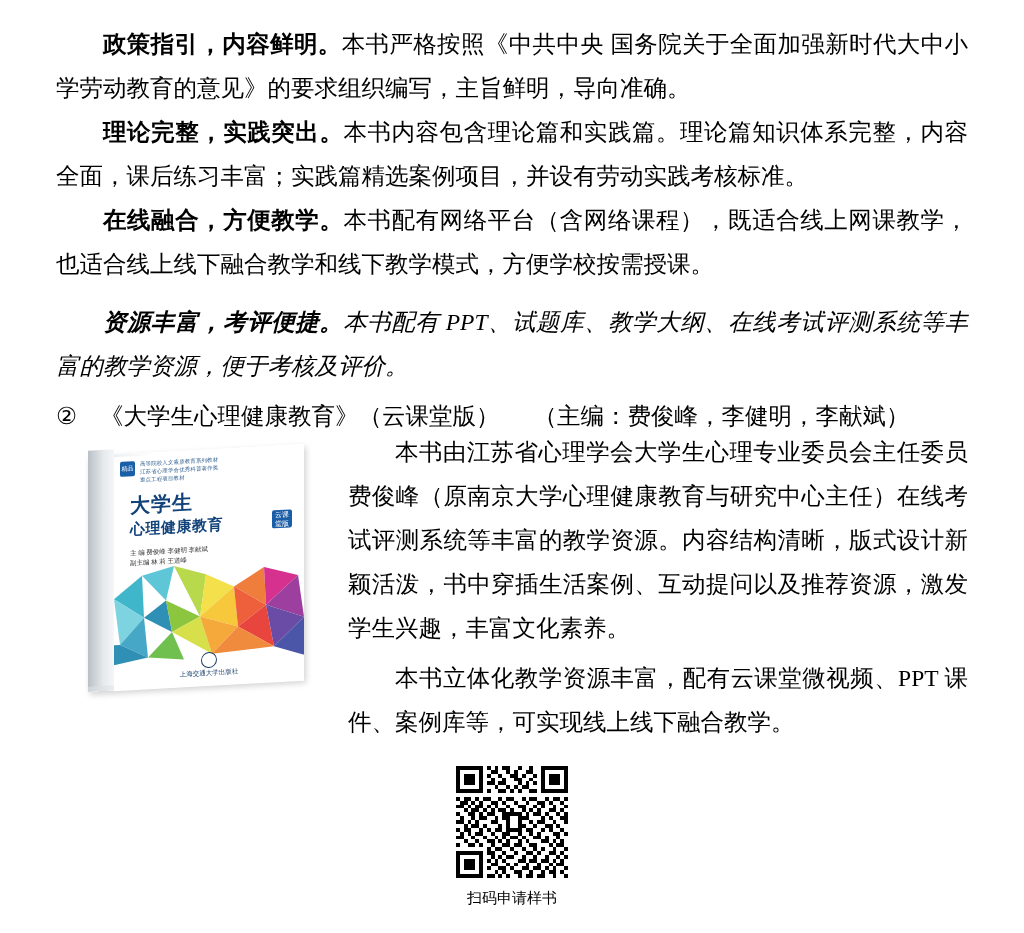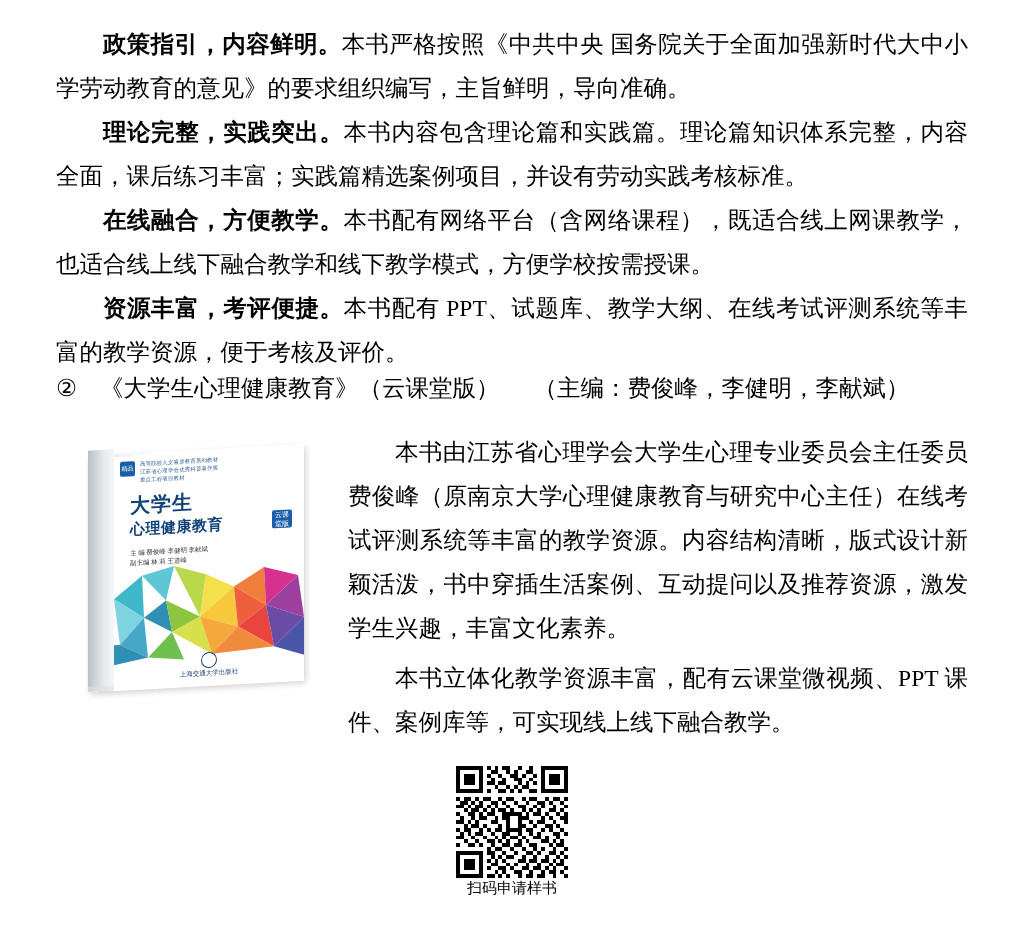--- a/index.html
+++ b/index.html
@@ -33,26 +33,26 @@
   .para {
     margin: 0 0 0 0;
     text-indent: 2em;
   }
   .para b {
     font-weight: bold;
   }
   .p1 { top: 22px; }
   .p2 { top: 110px; }
   .p3 { top: 198px; }
-  .p4 { top: 286px; }
+  .p4 { top: 300px; font-style: italic; }
 
   .item-line {
     position: absolute;
     left: 56px;
-    top: 366px;
+    top: 394px;
     width: 912px;
     font-size: 23.5px;
     line-height: 44px;
     white-space: nowrap;
   }
   .item-num {
     display: inline-block;
     width: 44px;
   }
   .item-author {
@@ -198,20 +198,21 @@
     width: 126px;
     text-align: center;
   }
   .qr-code {
     width: 112px;
     height: 112px;
     margin: 0 auto;
     display: block;
   }
   .qr-caption {
+    margin-top: 10px;
     font-size: 15px;
     font-family: "Liberation Sans", "DejaVu Sans", sans-serif;
     line-height: 20px;
   }
 </style>
 </head>
 <body>
 
 <div class="page">
 

